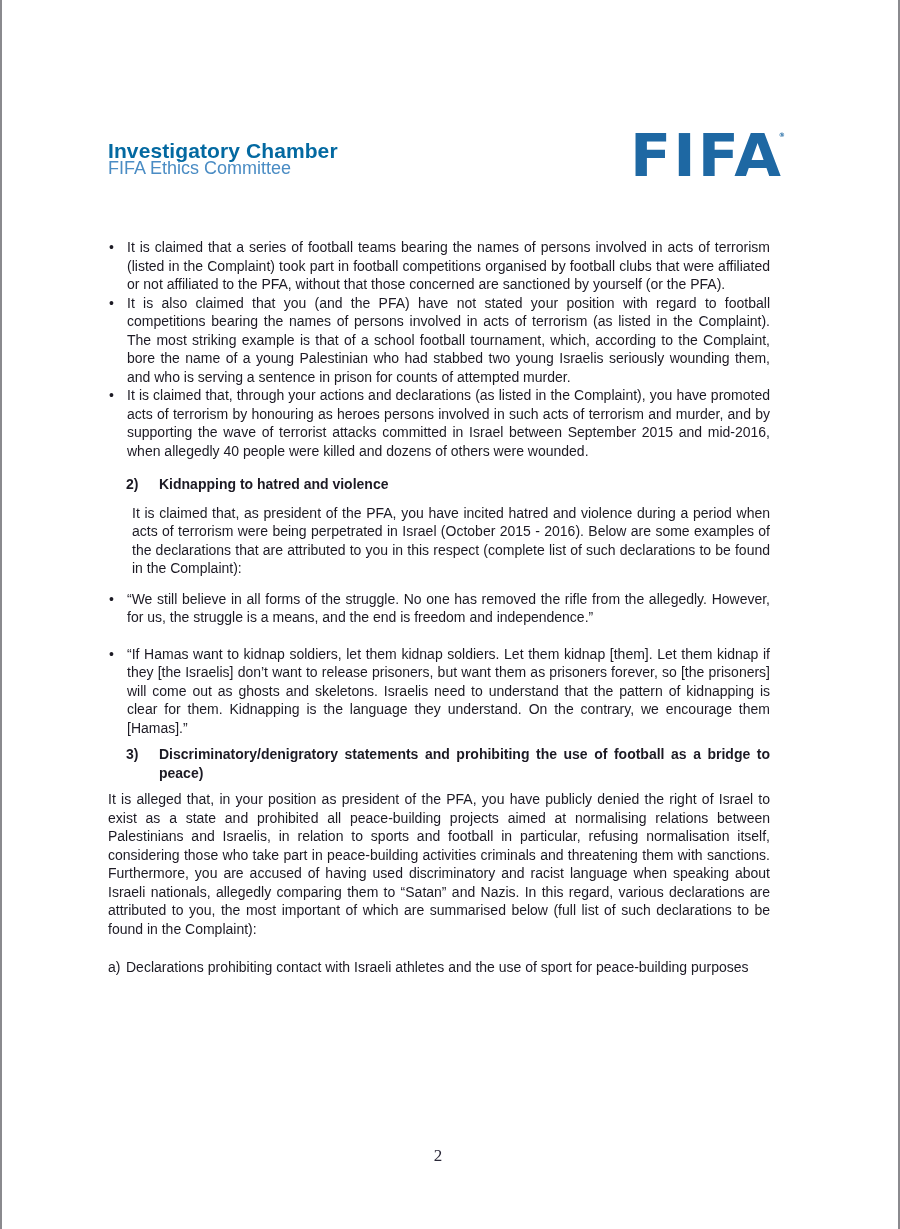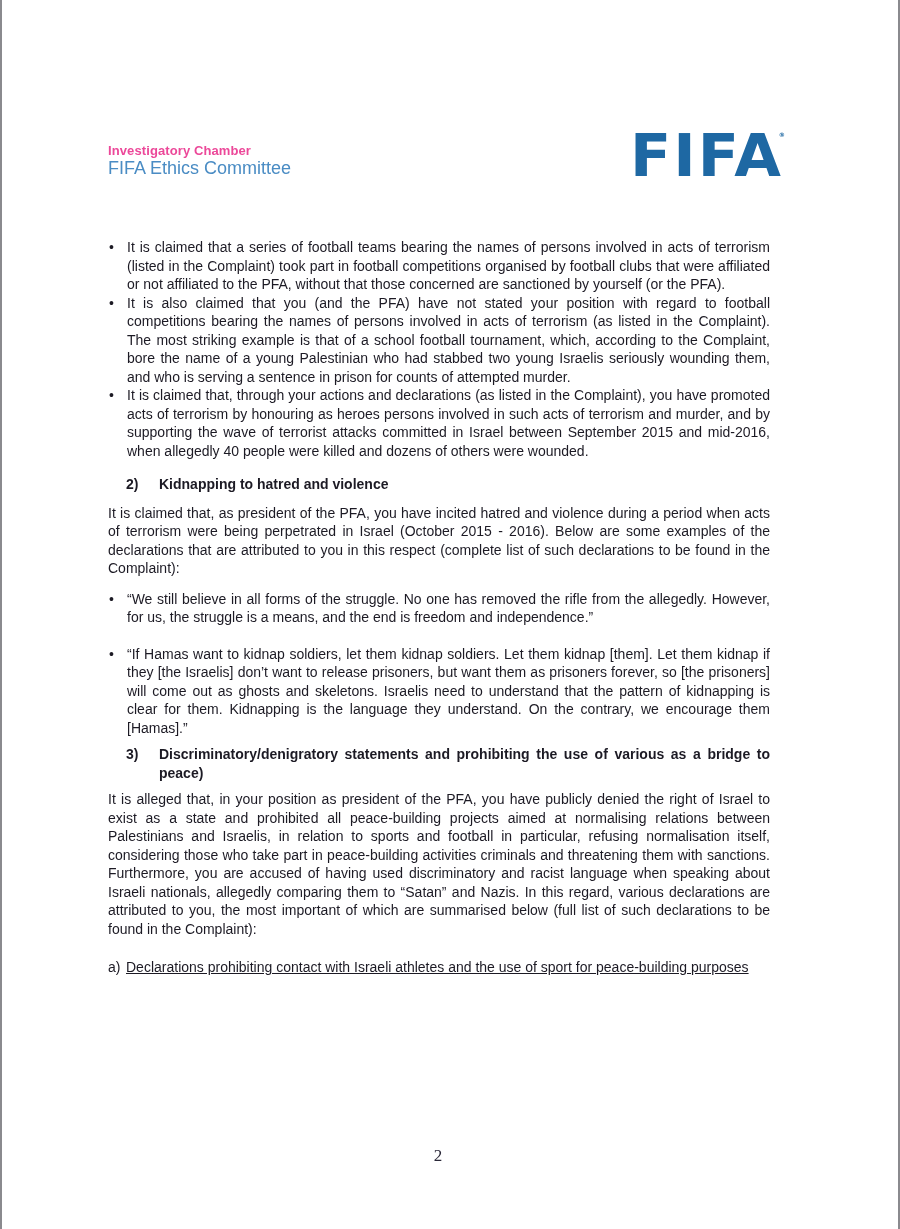--- a/index.html
+++ b/index.html
@@ -4,21 +4,21 @@
   <style>
     html, body { margin: 0; padding: 0; }
     body {
       width: 900px; height: 1229px; background: #ffffff; position: relative; overflow: hidden;
       font-family: "Liberation Sans", "DejaVu Sans", sans-serif; color: #1c1a24;
     }
     .page-border-left { position: absolute; left: 0; top: 0; width: 2px; height: 1229px; background: #8a8a8e; }
     .page-border-right { position: absolute; right: 0; top: 0; width: 2px; height: 1229px; background: #8a8a8e; }
 
     .header { position: absolute; left: 108px; top: 141px; }
-    .header .org { font-size: 13px; font-weight: bold; color: #ec4899; line-height: 19px; letter-spacing: 0.1px; }
+    .header .org { font-size: 21px; font-weight: bold; color: #0369a1; line-height: 19px; letter-spacing: 0.1px; }
     .header .sub { font-size: 18px; color: #4a8cc4; line-height: 17px; }
 
     .logo {
       position: absolute; left: 630px; top: 128px; width: 145px; height: 56px;
       font-family: "DejaVu Sans", sans-serif; font-weight: bold; font-size: 58px; line-height: 56px;
       color: #1e68a3; letter-spacing: 2px; transform: scaleX(1.04); transform-origin: left top;
     }
     .logo .reg { position: absolute; right: -6px; top: 4px; font-size: 6px; line-height: 6px; color: #1e68a3; }
 
     .content { position: absolute; left: 108px; top: 238px; width: 662px; font-size: 14px; line-height: 18.5px; }
@@ -29,21 +29,21 @@
 
     .sec-head { font-weight: bold; margin: 12px 0 10px 18px !important; display: flex; }
     .sec-head .num { width: 33px; flex-shrink: 0; }
     .sec-head.wrap { text-align: justify; }
 
     .quote-list li { margin-bottom: 18px; }
     .quote-list li:last-child { margin-bottom: 8px; }
 
     .sub-heading { display: flex; margin-top: 20px !important; }
     .sub-heading .letter { width: 18px; flex-shrink: 0; }
-    .sub-heading .txt { text-decoration: underline; text-align: justify; }
+    .sub-heading .txt { text-align: justify; }
 
     .page-number { position: absolute; left: 0; width: 876px; top: 1146px; text-align: center; font-family: "Liberation Serif", serif; font-size: 17px; color: #2a2838; }
   </style>
 </head>
 <body>
 
 <div class="page-border-left"></div>
 <div class="page-border-right"></div>
 
 <div class="header">
@@ -71,36 +71,36 @@
       <span class="dot">•</span>
       <span>It is claimed that, through your actions and declarations (as listed in the Complaint), you have promoted acts of terrorism by honouring as heroes persons involved in such acts of terrorism and murder, and by supporting the wave of terrorist attacks committed in Israel between September 2015 and mid-2016, when allegedly 40 people were killed and dozens of others were wounded.</span>
     </li>
   </ul>
 
   <p class="sec-head" style="margin-top:15px !important;">
     <span class="num">2)</span>
     <span>Kidnapping to hatred and violence</span>
   </p>
 
-  <p style="margin-bottom:12px;">It is claimed that, as president of the PFA, you have incited hatred and violence during a period when acts of terrorism were being perpetrated in Israel (October 2015 - 2016). Below are some examples of the declarations that are attributed to you in this respect (complete list of such declarations to be found in the Complaint):</p>
+  <p style="margin-bottom:12px;margin-left:24px;">It is claimed that, as president of the PFA, you have incited hatred and violence during a period when acts of terrorism were being perpetrated in Israel (October 2015 - 2016). Below are some examples of the declarations that are attributed to you in this respect (complete list of such declarations to be found in the Complaint):</p>
 
   <ul class="bullets quote-list">
     <li>
       <span class="dot">•</span>
       <span>“We still believe in all forms of the struggle. No one has removed the rifle from the allegedly. However, for us, the struggle is a means, and the end is freedom and independence.”</span>
     </li>
     <li>
       <span class="dot">•</span>
       <span>“If Hamas want to kidnap soldiers, let them kidnap soldiers. Let them kidnap [them]. Let them kidnap if they [the Israelis] don’t want to release prisoners, but want them as prisoners forever, so [the prisoners] will come out as ghosts and skeletons. Israelis need to understand that the pattern of kidnapping is clear for them. Kidnapping is the language they understand. On the contrary, we encourage them [Hamas].”</span>
     </li>
   </ul>
 
   <p class="sec-head wrap" style="margin-top:8px !important; margin-bottom:8px !important;">
     <span class="num">3)</span>
-    <span style="text-align:justify;">Discriminatory/denigratory statements and prohibiting the use of various as a bridge to peace)</span>
+    <span style="text-align:justify;">Discriminatory/denigratory statements and prohibiting the use of football as a bridge to peace)</span>
   </p>
 
   <p>It is alleged that, in your position as president of the PFA, you have publicly denied the right of Israel to exist as a state and prohibited all peace-building projects aimed at normalising relations between Palestinians and Israelis, in relation to sports and football in particular, refusing normalisation itself, considering those who take part in peace-building activities criminals and threatening them with sanctions. Furthermore, you are accused of having used discriminatory and racist language when speaking about Israeli nationals, allegedly comparing them to “Satan” and Nazis. In this regard, various declarations are attributed to you, the most important of which are summarised below (full list of such declarations to be found in the Complaint):</p>
 
   <p class="sub-heading">
     <span class="letter">a)</span>
     <span class="txt">Declarations prohibiting contact with Israeli athletes and the use of sport for peace-building purposes</span>
   </p>
 </div>
 

